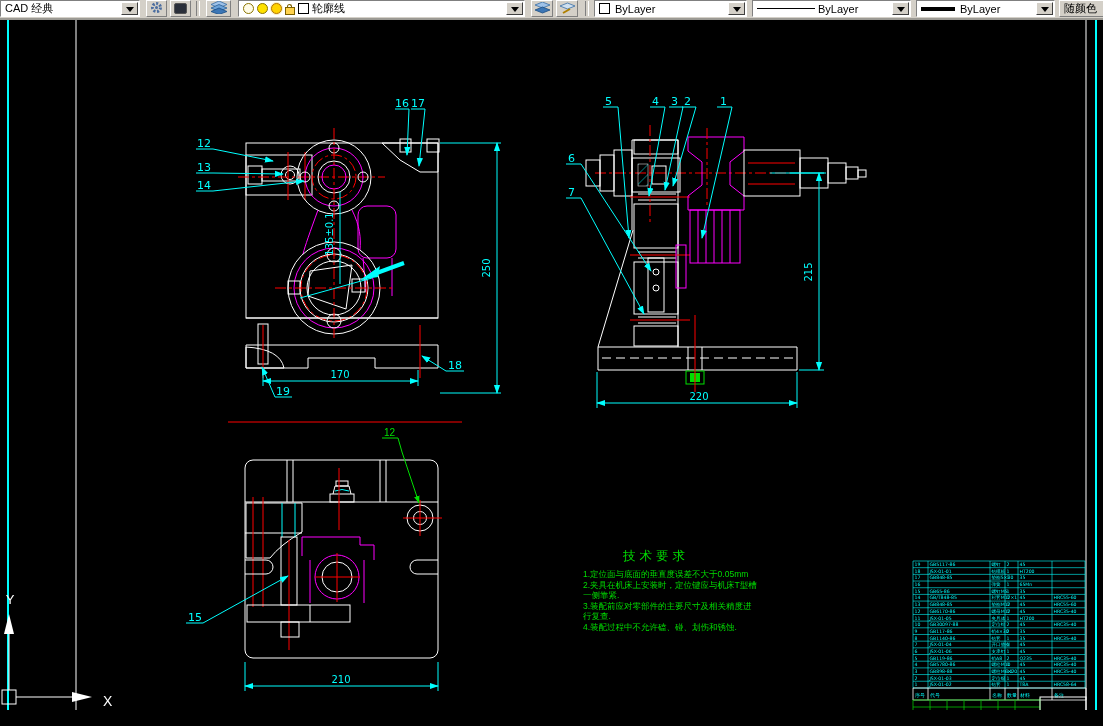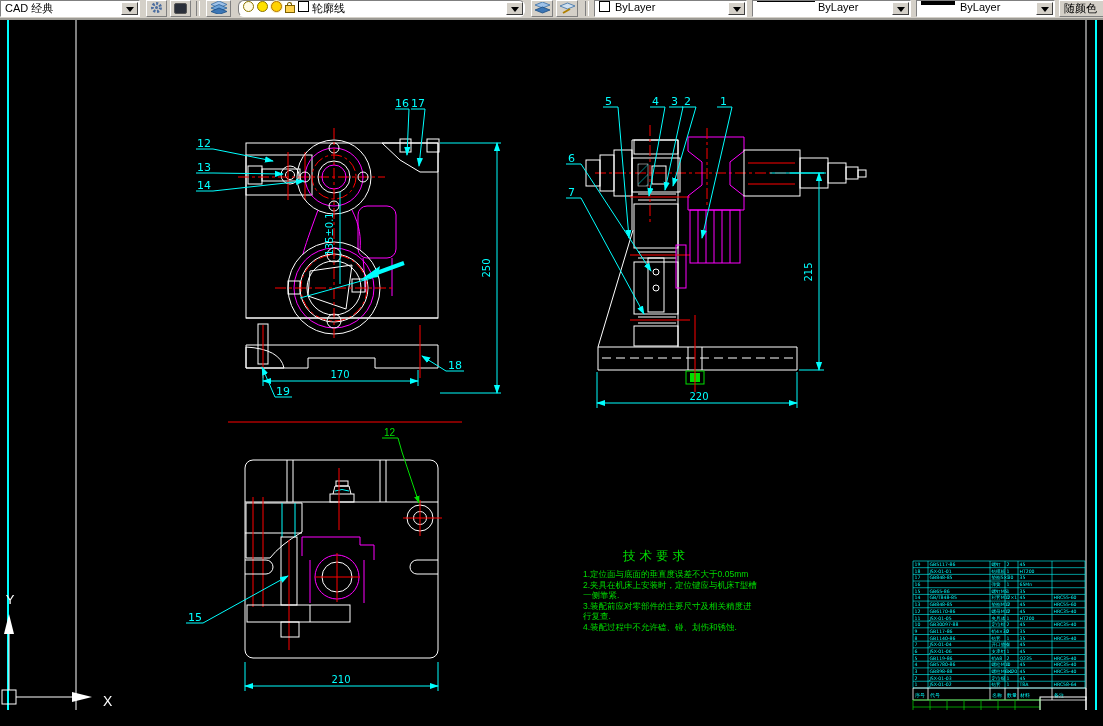--- a/index.html
+++ b/index.html
@@ -2,21 +2,21 @@
 <html><head>
 <meta charset="utf-8">
 <style>
   html,body{margin:0;padding:0;background:#222;}
   .screen{position:relative;width:1103px;height:726px;background:#000;overflow:hidden;
           font-family:"Liberation Sans","DejaVu Sans",sans-serif;}
   
   .toolbar{position:absolute;top:0;left:0;width:1103px;height:18px;background:#d4d0c8;
            border-bottom:2px solid #9c9a94;overflow:hidden;z-index:5;}
   .combo{position:absolute;top:0;height:17px;background:#fff;border:1px solid;
-         border-color:#808080 #fff #fff #808080;display:flex;align-items:flex-start;
+         border-color:#808080 #fff #fff #808080;display:flex;align-items:center;
          font-size:11px;color:#000;padding-left:4px;box-sizing:border-box;}
   .combo .arrowbtn{position:absolute;right:1px;top:1px;bottom:1px;width:15px;background:#d4d0c8;
          border:1px solid;border-color:#fff #404040 #404040 #fff;display:flex;
          align-items:center;justify-content:center;}
   .arrowbtn i{width:0;height:0;border:4px solid transparent;border-top:5px solid #000;margin-top:5px;}
   .tbtn{position:absolute;top:0;height:17px;background:#d4d0c8;border:1px solid;
         border-color:#fff #808080 #808080 #fff;display:flex;align-items:center;
         justify-content:center;box-sizing:border-box;}
   .sep{position:absolute;top:1px;height:15px;width:2px;border-left:1px solid #808080;
        border-right:1px solid #fff;}
@@ -83,21 +83,21 @@
     <div class="sep" style="left:196px;"></div>
     <div class="tbtn" style="left:206px;width:25px;">
       <span>
         <svg width="16" height="13">
             <polygon points="8,0 16,3.5 8,7 0,3.5" fill="#9fc2e8" stroke="#3a6ea5" stroke-width="0.8"></polygon>
             <polygon points="8,3.5 16,7 8,10.5 0,7" fill="#6da3d8" stroke="#2a5e95" stroke-width="0.8"></polygon>
             <polygon points="8,7 16,10.5 8,13.5 0,10.5" fill="#3c76b5" stroke="#1a4e85" stroke-width="0.8"></polygon>
           </svg>
       </span>
     </div>
-    <div class="combo" style="left:238px;width:287px;gap:3px;border-radius:6px;">
+    <div class="combo" style="left:238px;width:287px;gap:3px;">
       <span class="bulb off"></span>
       <span class="bulb"></span>
       <span class="sun"></span>
       <span class="lock"></span>
       <span class="swatch"></span>
       <span>轮廓线</span>
       <span class="arrowbtn">
           <i></i>
         </span>
     </div>

